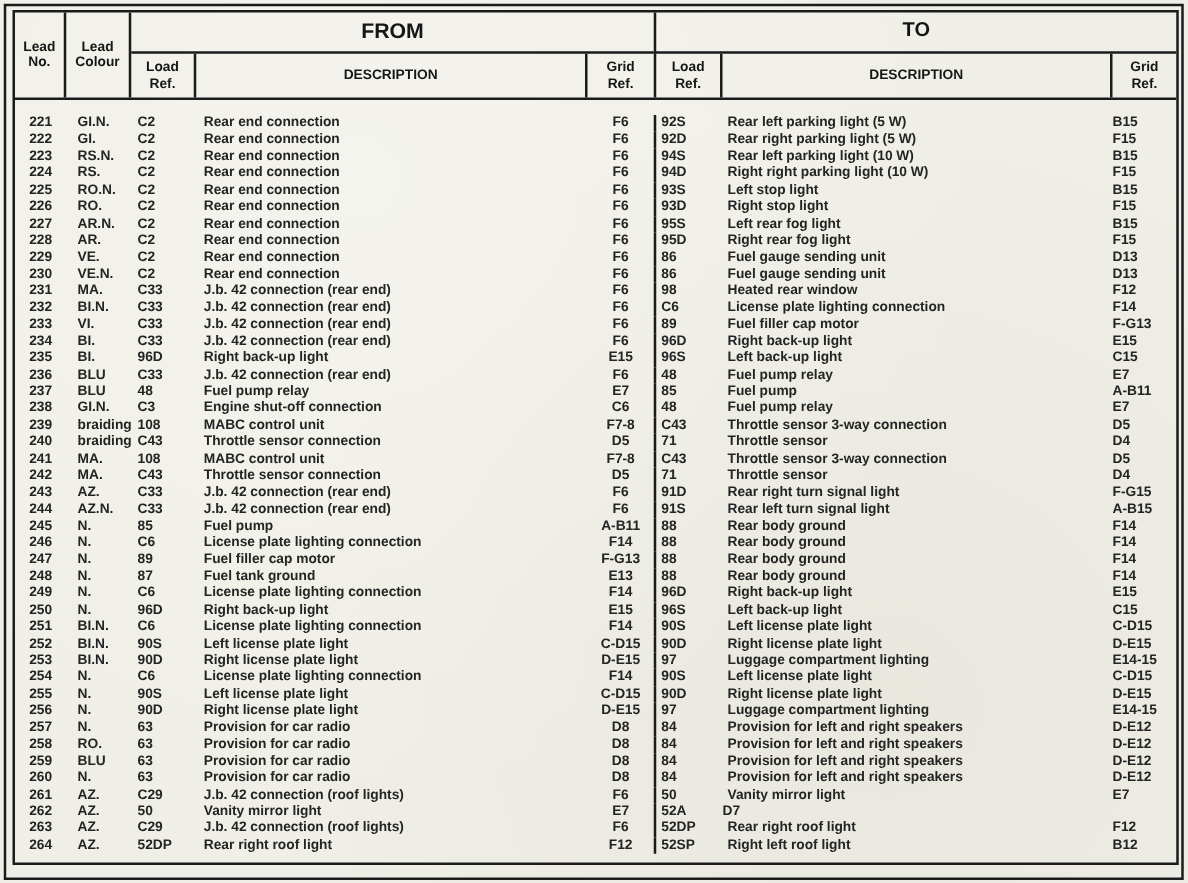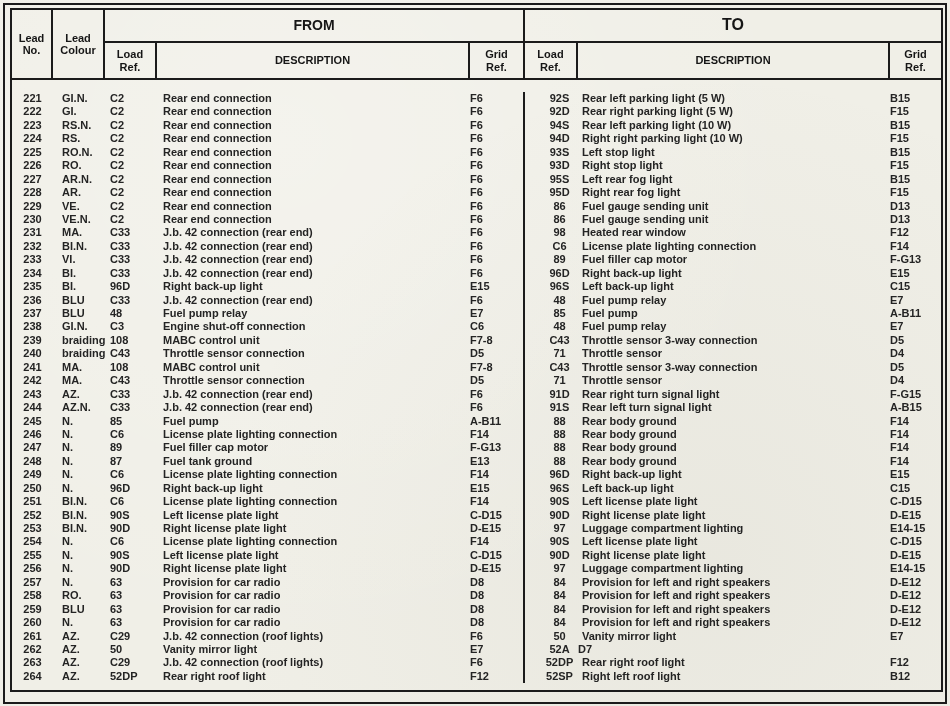--- a/index.html
+++ b/index.html
@@ -46,21 +46,21 @@
   .hcell {
     display: flex;
     align-items: center;
     justify-content: center;
     text-align: center;
     font-size: 11px;
     line-height: 12.5px;
   }
   .h-leadno   { grid-column: 1; grid-row: 1 / 3; border-right: 2px solid #1b1b1b; }
   .h-colour   { grid-column: 2; grid-row: 1 / 3; border-right: 2px solid #1b1b1b; }
-  .h-from     { grid-column: 3 / 6; grid-row: 1; border-bottom: 2px solid #1b1b1b; font-size: 14px; }
+  .h-from     { grid-column: 3 / 6; grid-row: 1; border-bottom: 2px solid #1b1b1b; font-size: 17px; }
   .h-to       { grid-column: 6 / 9; grid-row: 1; border-left: 2px solid #1b1b1b; border-bottom: 2px solid #1b1b1b; font-size: 16px; }
   .h-fref     { grid-column: 3; grid-row: 2; border-right: 2px solid #1b1b1b; }
   .h-fdesc    { grid-column: 4; grid-row: 2; border-right: 2px solid #1b1b1b; }
   .h-fgrid    { grid-column: 5; grid-row: 2; }
   .h-tref     { grid-column: 6; grid-row: 2; border-left: 2px solid #1b1b1b; border-right: 2px solid #1b1b1b; }
   .h-tdesc    { grid-column: 7; grid-row: 2; border-right: 2px solid #1b1b1b; }
   .h-tgrid    { grid-column: 8; grid-row: 2; }
   .wraplabel { width: 42px; }
   
   .tbody {
@@ -76,22 +76,22 @@
     font-size: 11px;
     font-weight: bold;
     color: #242424;
     white-space: nowrap;
   }
   .c  { overflow: visible; }
   .c0 { text-align: center; }
   .c1 { padding-left: 9px; }
   .c2 { padding-left: 5px; }
   .c3 { padding-left: 6px; }
-  .c4 { }
-  .c5 { border-left: 2px solid #1b1b1b; padding-left: 16px; height: 100%; text-align: center; }
+  .c4 { text-align: center; }
+  .c5 { border-left: 2px solid #1b1b1b; padding-left: 4px; height: 100%; }
   .c6 { padding-left: 4px; }
   .c7 { }
 </style>
 </head>
 <body>
 
 <div class="page">
   <div class="page-frame"></div>
 
   <div class="wiring-table">

